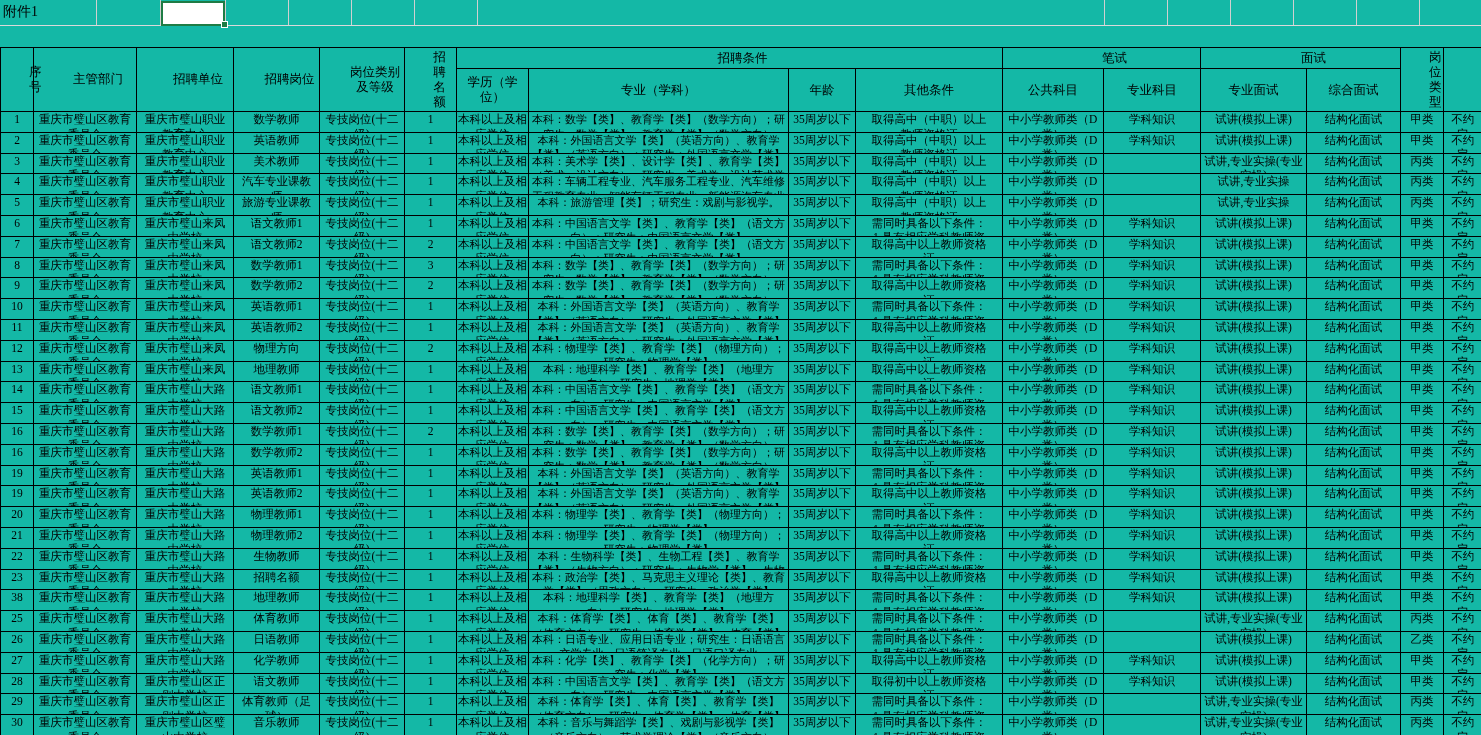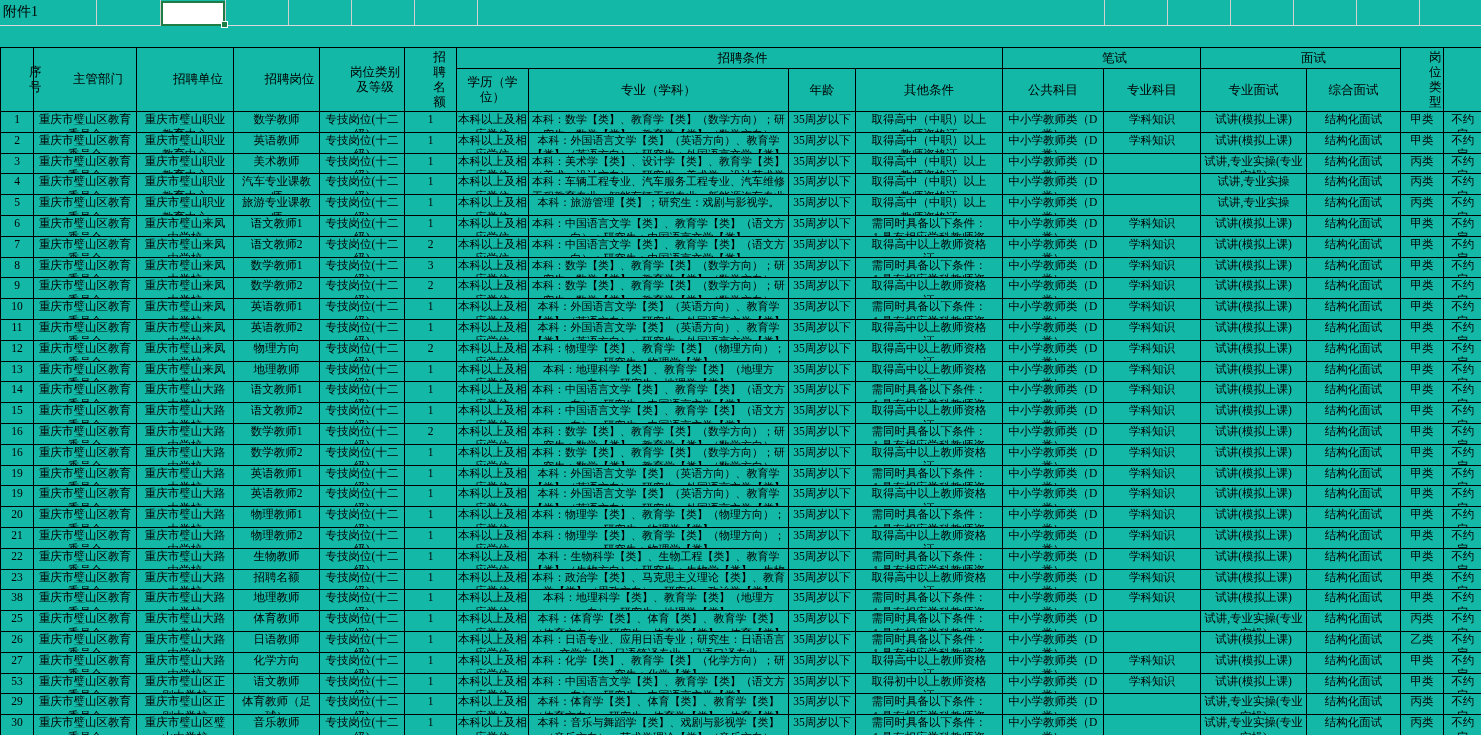--- a/index.html
+++ b/index.html
@@ -1427,21 +1427,21 @@
           <td>
             <div class="cc">27</div>
           </td>
           <td>
             <div class="cc">重庆市璧山区教育委员会</div>
           </td>
           <td>
             <div class="cc">重庆市璧山大路中学校</div>
           </td>
           <td>
-            <div class="cc">化学方向</div>
+            <div class="cc">化学教师</div>
           </td>
           <td>
             <div class="cc">专技岗位(十二级)</div>
           </td>
           <td>
             <div class="cc">1</div>
           </td>
           <td>
             <div class="cc">本科以上及相应学位</div>
           </td>
@@ -1468,21 +1468,21 @@
           </td>
           <td>
             <div class="cc">甲类</div>
           </td>
           <td>
             <div class="cc">不约定</div>
           </td>
         </tr>
         <tr>
           <td>
-            <div class="cc">53</div>
+            <div class="cc">28</div>
           </td>
           <td>
             <div class="cc">重庆市璧山区教育委员会</div>
           </td>
           <td>
             <div class="cc">重庆市璧山区正则中学校</div>
           </td>
           <td>
             <div class="cc">语文教师</div>
           </td>

